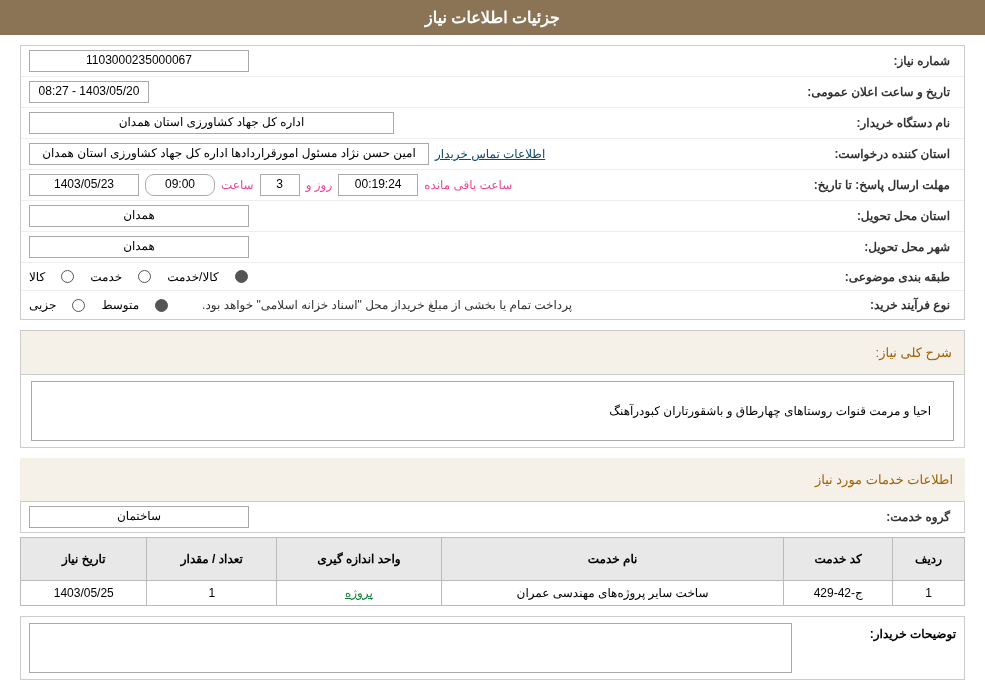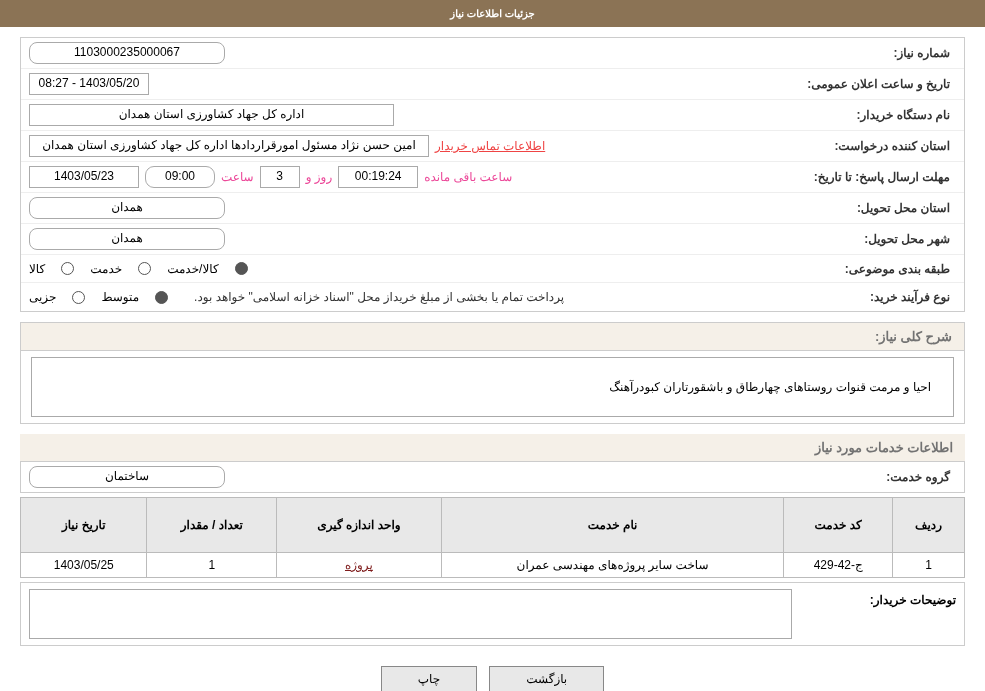--- a/index.html
+++ b/index.html
@@ -13,21 +13,21 @@
       width: 985px;
       min-height: 691px;
       background: #fff;
       margin: 0 auto;
     }
     .header-bar {
       background: #8B7355;
       color: #fff;
       text-align: center;
       padding: 8px 16px;
-      font-size: 10px;
+      font-size: 16px;
       font-weight: bold;
     }
     .content-area {
       padding: 10px 20px;
     }
     .info-section {
       border: 1px solid #ccc;
       margin-bottom: 10px;
       background: #fff;
     }
@@ -58,32 +58,31 @@
       background: #fff;
       border: 1px solid #aaa;
       padding: 2px 6px;
       min-height: 22px;
       text-align: center;
     }
     .input-wide {
       width: 365px;
     }
     .input-medium {
-      width: 196px;
-      border-radius: 8px;
+      width: 220px;
     }
     .input-small {
       width: 120px;
     }
     .mini-label {
       color: #ec4899;
       white-space: nowrap;
     }
     .link-blue {
-      color: #ef4444;
+      color: #0c4a6e;
       text-decoration: underline;
       cursor: pointer;
     }
     .radio-group {
       display: flex;
       gap: 16px;
       align-items: center;
     }
     .radio-item {
       display: flex;
@@ -97,57 +96,57 @@
       border-radius: 50%;
       border: 1px solid #555;
       background: #fff;
       display: inline-block;
     }
     .radio-circle.selected {
       background: #555;
     }
     .section-title {
       background: #f5f0e8;
-      padding: 6px 12px;
-      font-weight: bold;
+      padding: 14px 12px;
+      font-weight: normal;
       font-size: 13px;
       border-bottom: 1px solid #ccc;
-      color: #737373;
+      color: #a16207;
     }
     .description-box {
       background: #fff;
       border: 1px solid #aaa;
       min-height: 50px;
       padding: 22px;
       width: 100%;
       text-align: right;
       direction: rtl;
     }
     .services-section {
-      margin-bottom: 4px;
+      margin-bottom: 10px;
     }
     .services-table {
       width: 100%;
       border-collapse: collapse;
       margin-top: 4px;
     }
     .services-table th {
       background: #e8e8e8;
       border: 1px solid #bbb;
-      padding: 20px 8px;
+      padding: 14px 8px;
       text-align: center;
       font-weight: bold;
     }
     .services-table td {
       border: 1px solid #bbb;
       padding: 5px 8px;
       text-align: center;
     }
     .services-table .link-blue {
-      color: #7f1d1d;
+      color: #15803d;
     }
     .buyer-desc-row {
       display: flex;
       align-items: flex-start;
       padding: 6px 8px;
       gap: 24px;
     }
     .buyer-desc-label {
       min-width: 140px;
       font-weight: bold;
@@ -287,21 +286,21 @@
               <span>کالا</span>
             </div>
           </div>
         </div>
       </div>
 
       <div class="form-row">
         <span class="label-cell">نوع فرآیند خرید:</span>
         <div class="value-cell">
           <div class="row-inline">
-            <span style="color:#333; margin-left:20px;">پرداخت تمام یا بخشی از مبلغ خریداز محل "اسناد خزانه اسلامی" خواهد بود.</span>
+            <span style="color:#333; margin-left:28px;">پرداخت تمام یا بخشی از مبلغ خریداز محل "اسناد خزانه اسلامی" خواهد بود.</span>
             <div class="radio-group">
               <div class="radio-item">
                 <span class="radio-circle selected"></span>
                 <span>متوسط</span>
               </div>
               <div class="radio-item">
                 <span class="radio-circle"></span>
                 <span>جزیی</span>
               </div>
             </div>

